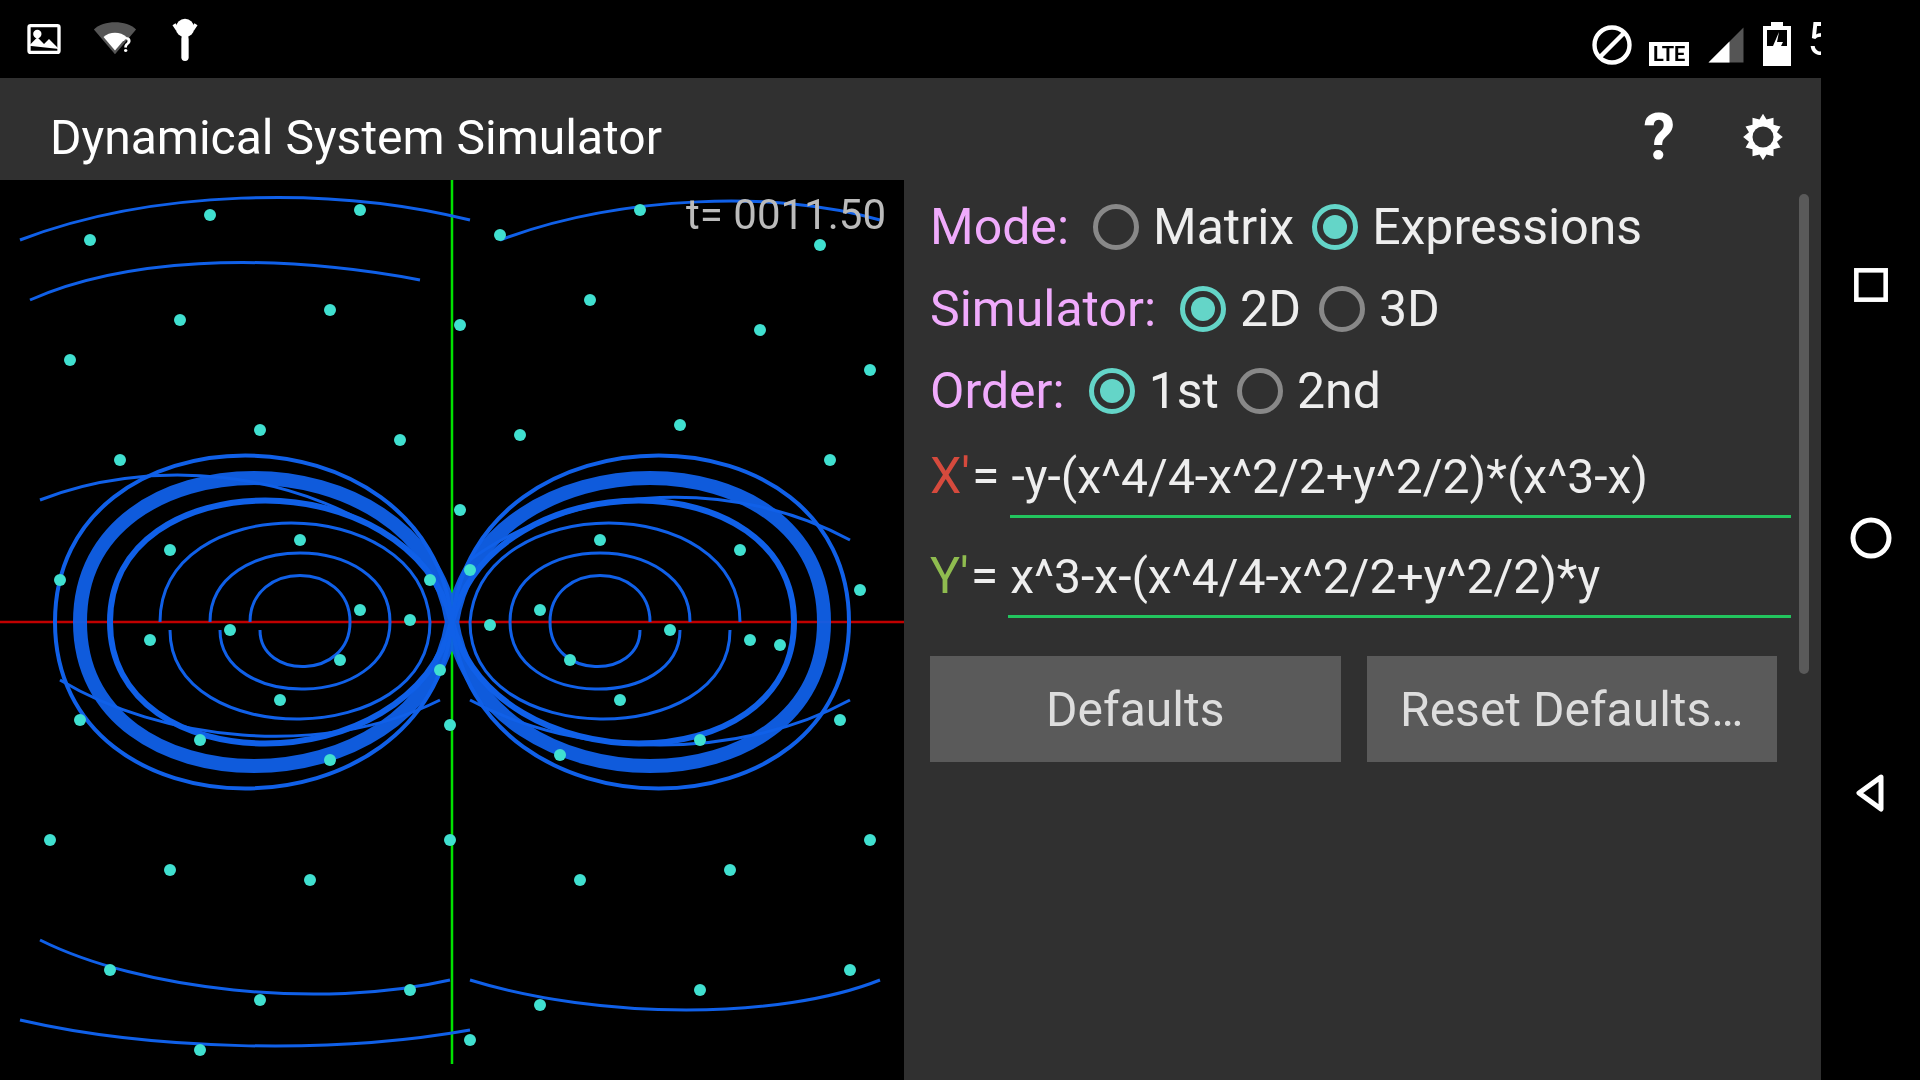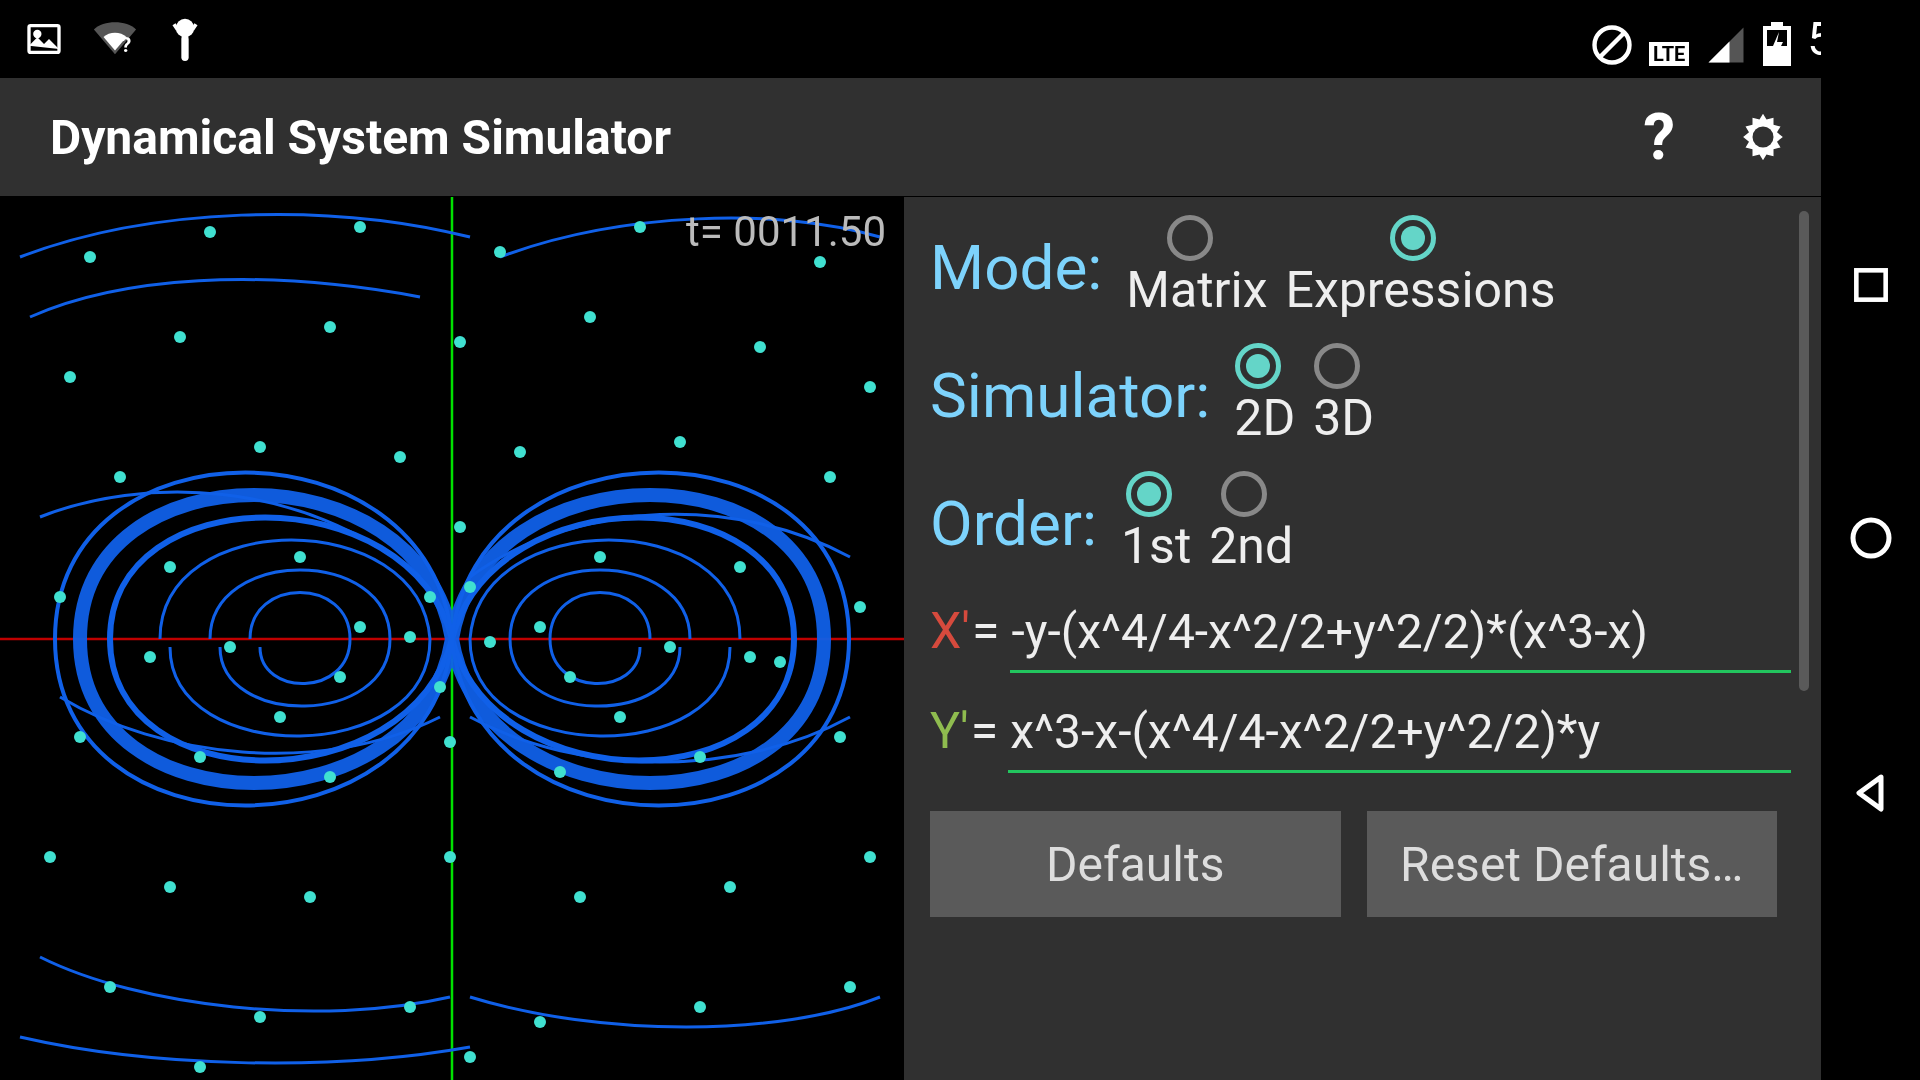--- a/index.html
+++ b/index.html
@@ -9,36 +9,36 @@
   
   
   .status-bar { position: absolute; top: 0; left: 0; right: 0; height: 78px; background: #000; display: flex; align-items: center; justify-content: space-between; padding: 0 24px; }
   .status-left { display: flex; align-items: center; gap: 28px; }
   .status-right { display: flex; align-items: flex-end; gap: 16px; }
   .status-icon { color: #fff; }
   .status-time { color: #fff; font-size: 46px; font-weight: 400; }
   
   
   .app-bar { position: absolute; top: 78px; left: 0; width: 1821px; height: 118px; background: #303030; display: flex; align-items: center; justify-content: space-between; padding: 0 30px 0 50px; }
-  .app-title { color: #fff; font-size: 48px; font-weight: 700; }
+  .app-title { color: #fff; font-size: 48px; font-weight: 400; }
   .app-actions { display: flex; align-items: center; gap: 60px; }
   
   
-  .content { position: absolute; top: 197px; left: 0; width: 1821px; bottom: 0; display: flex; }
+  .content { position: absolute; top: 180px; left: 0; width: 1821px; bottom: 0; display: flex; }
   
   .sim-area { width: 904px; height: 100%; background: #000; position: relative; }
   .sim-time { position: absolute; top: 10px; right: 18px; color: #bbb; font-size: 42px; }
   
   .controls { flex: 1; background: #303030; padding: 18px 30px 0 26px; position: relative; }
   .scroll-track { position: absolute; right: 12px; top: 14px; width: 10px; height: 480px; background: #5a5a5a; border-radius: 5px; }
   
   .ctrl-row { display: flex; align-items: center; margin-bottom: 24px; flex-wrap: nowrap; }
-  .ctrl-label { color: #7dd3fc; font-size: 62px; margin-right: 24px; }
-  
-  .radio { display: inline-flex; align-items: center; margin-right: 18px; cursor: pointer; flex-direction: column; }
+  .ctrl-label { color: #f0abfc; font-size: 50px; margin-right: 24px; }
+  
+  .radio { display: inline-flex; align-items: center; margin-right: 18px; cursor: pointer; }
   .radio-ring { width: 46px; height: 46px; border-radius: 50%; border: 5px solid #888; display: inline-flex; align-items: center; justify-content: center; margin-right: 14px; }
   .radio.selected .radio-ring { border-color: #64d5c8; }
   .radio-dot { width: 24px; height: 24px; border-radius: 50%; background: transparent; }
   .radio.selected .radio-dot { background: #64d5c8; }
   .radio-label { color: #eee; font-size: 50px; }
   
   .expr-row { display: flex; align-items: baseline; margin-bottom: 26px; }
   .expr-var { font-size: 50px; margin-right: 2px; font-weight: 400; }
   .expr-var.x { color: #d64a3d; }
   .expr-var.y { color: #8fbc4f; }

